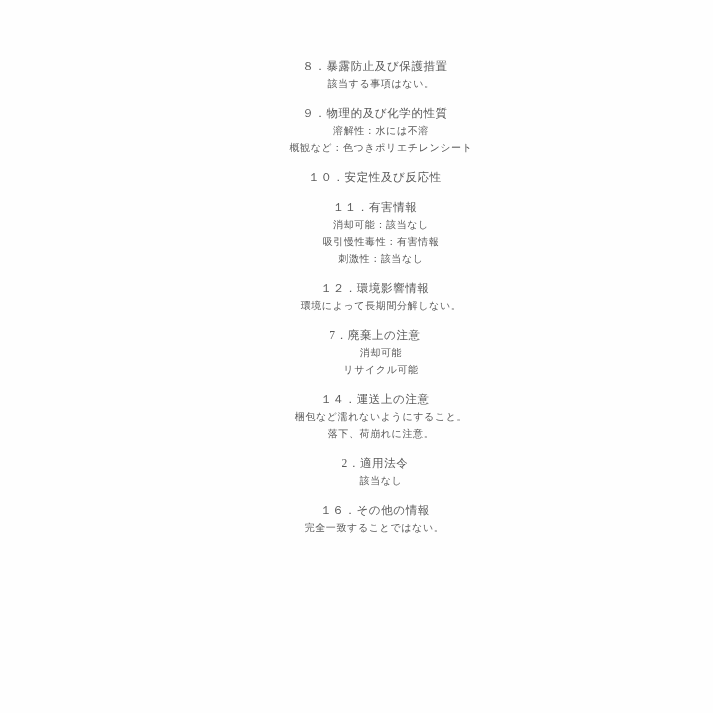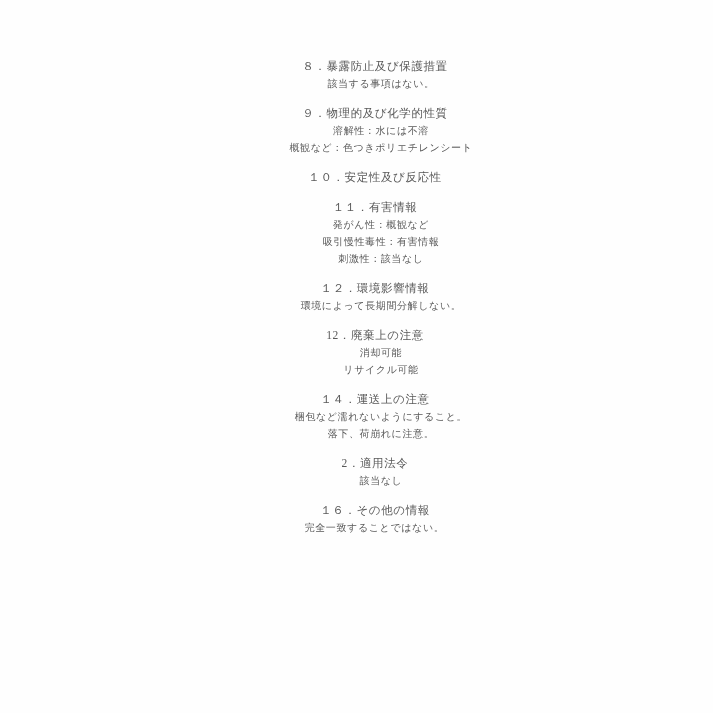--- a/index.html
+++ b/index.html
@@ -59,30 +59,30 @@
       <div class="section">
         <div class="heading">９．物理的及び化学的性質</div>
         <div class="line">溶解性：水には不溶</div>
         <div class="line">概観など：色つきポリエチレンシート</div>
       </div>
       <div class="section">
         <div class="heading">１０．安定性及び反応性</div>
       </div>
       <div class="section">
         <div class="heading">１１．有害情報</div>
-        <div class="line">発がん性：概観など</div>
+        <div class="line">消却可能：該当なし</div>
         <div class="line">吸引慢性毒性：有害情報</div>
         <div class="line">刺激性：該当なし</div>
       </div>
       <div class="section">
         <div class="heading">１２．環境影響情報</div>
         <div class="line">環境によって長期間分解しない。</div>
       </div>
       <div class="section">
-        <div class="heading">12．廃棄上の注意</div>
+        <div class="heading">7．廃棄上の注意</div>
         <div class="line">消却可能</div>
         <div class="line">リサイクル可能</div>
       </div>
       <div class="section">
         <div class="heading">１４．運送上の注意</div>
         <div class="line">梱包など濡れないようにすること。</div>
         <div class="line">落下、荷崩れに注意。</div>
       </div>
       <div class="section">
         <div class="heading">2．適用法令</div>

